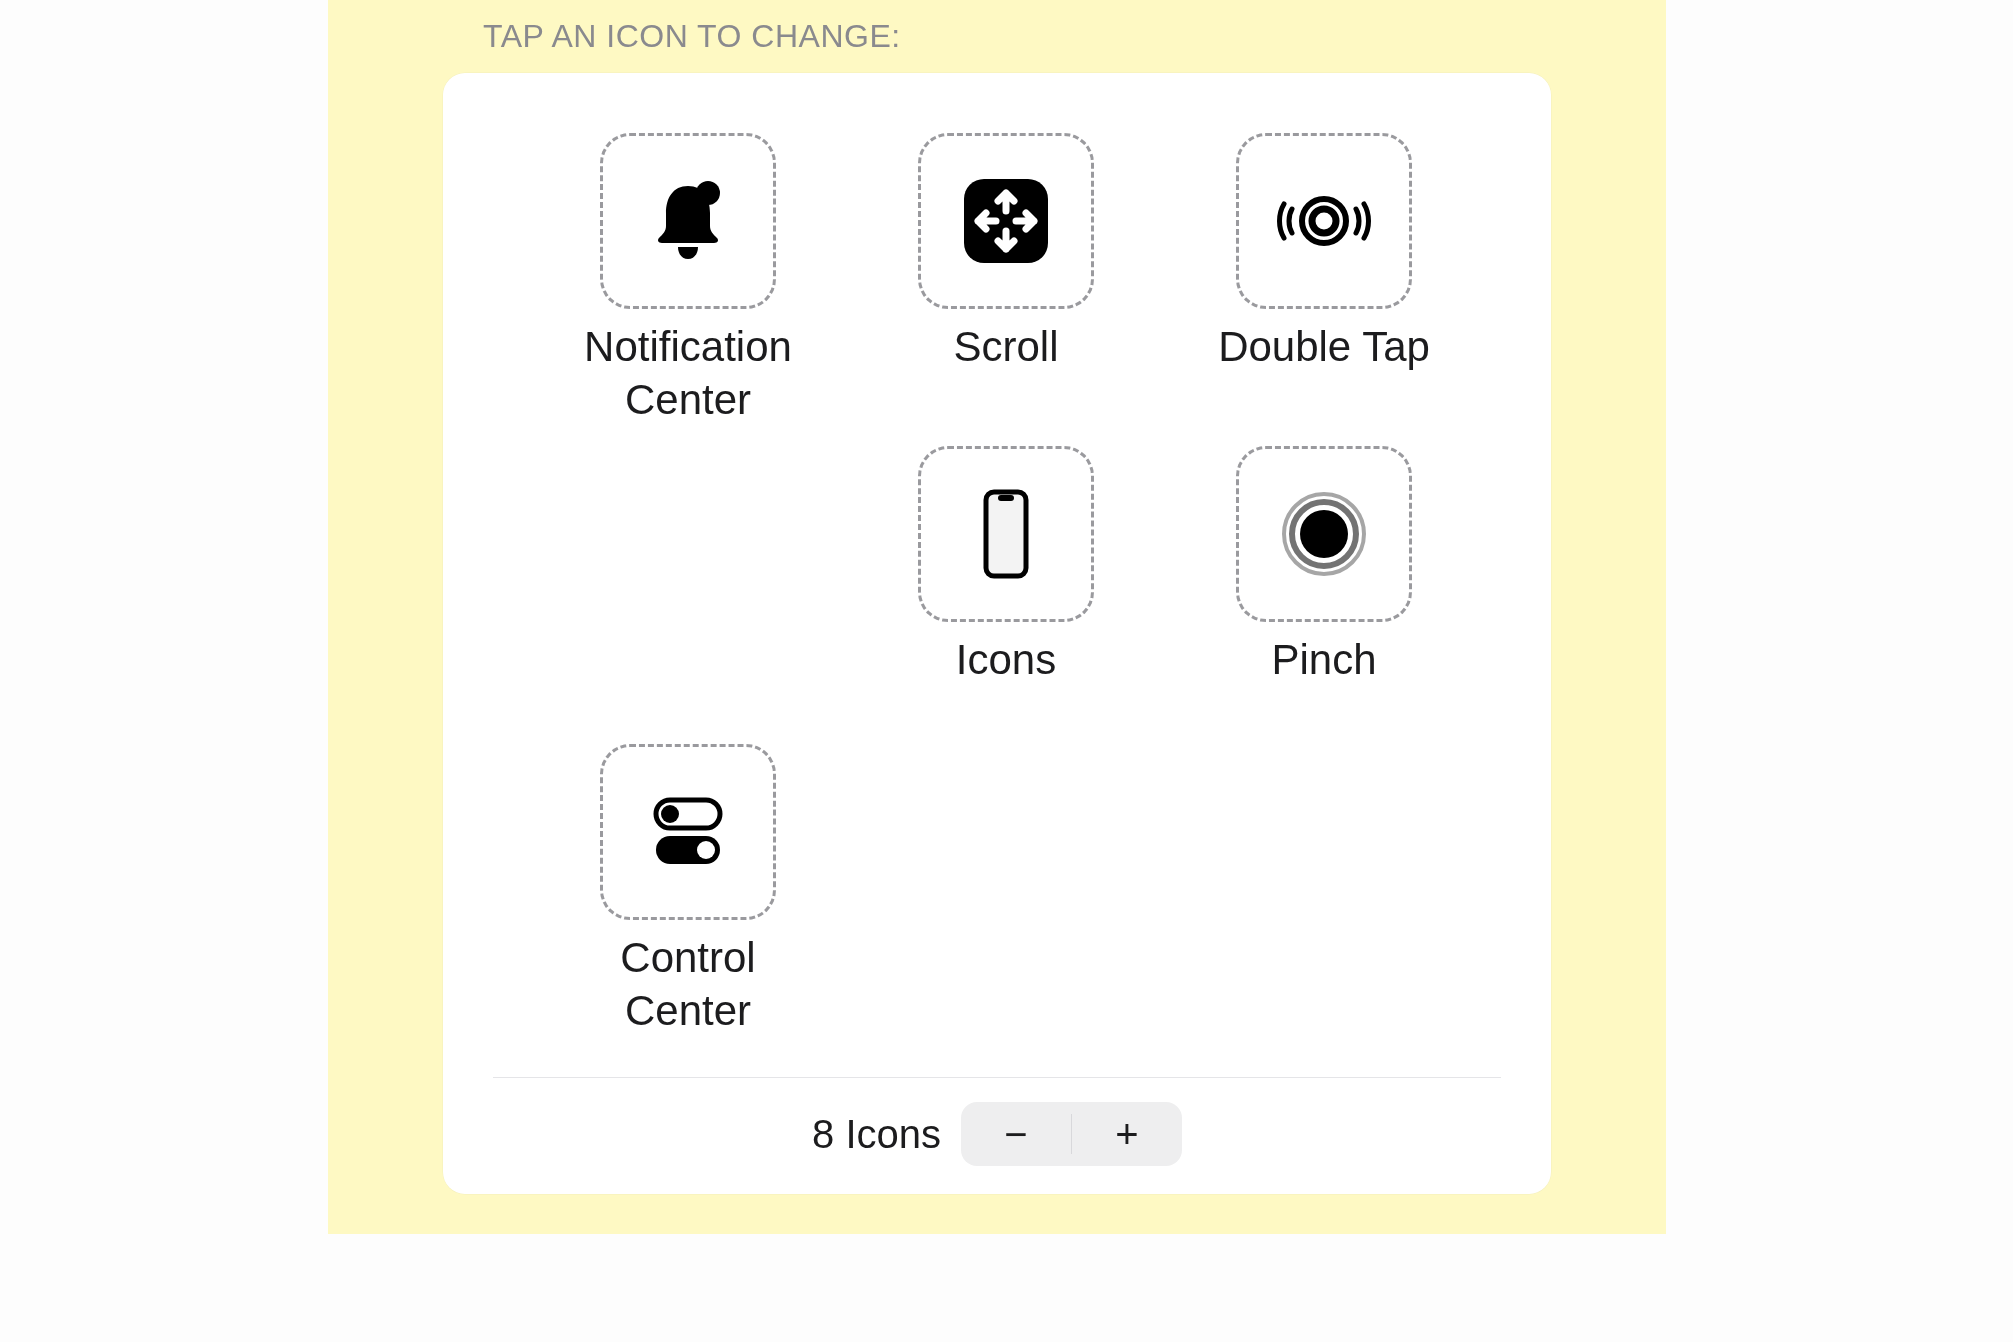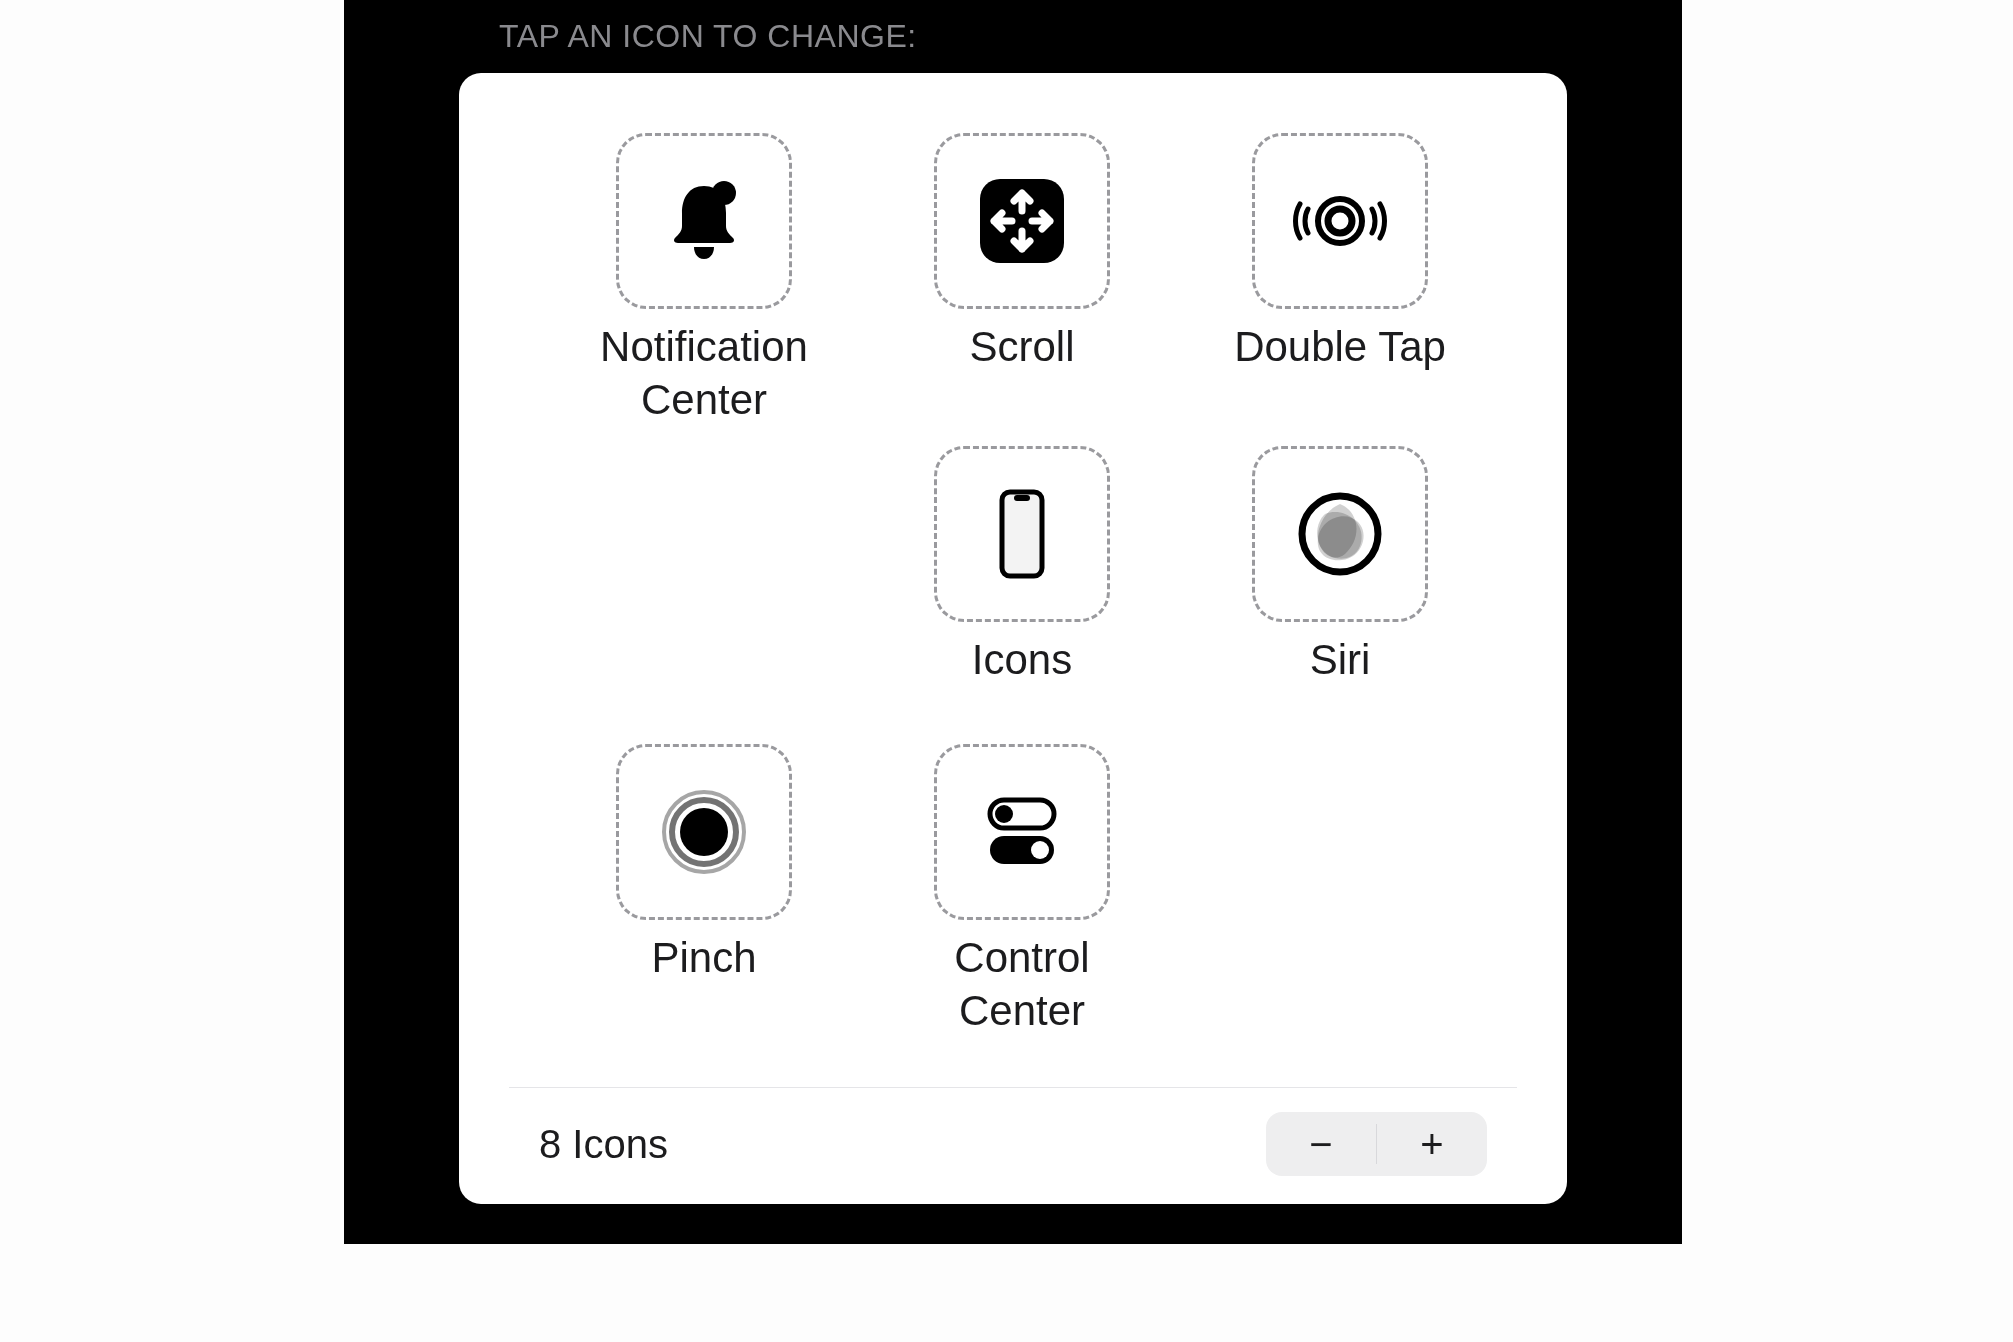--- a/index.html
+++ b/index.html
@@ -14,24 +14,24 @@
   }
   .outer {
     width: 2013px;
     height: 1342px;
     background: #fdfdfd;
     position: relative;
     padding: 0;
   }
   .panel-wrap {
     position: absolute;
-    left: 344px;
+    left: 328px;
     top: 0;
     width: 1338px;
-    background: #000000;
+    background: #fef9c3;
     border-radius: 0;
     padding-bottom: 40px;
   }
   .section-title {
     font-size: 32px;
     letter-spacing: 0.5px;
     color: #8a8a8e;
     padding: 18px 0 18px 155px;
     text-transform: uppercase;
   }
@@ -74,24 +74,23 @@
     font-size: 42px;
     line-height: 1.25;
     color: #1c1c1e;
     text-align: center;
     font-weight: 400;
     min-height: 90px;
     white-space: pre-line;
   }
   .footer {
     border-top: 1px solid #e5e5e8;
-    margin-top: 10px;
-    display: flex;
-    align-items: center;
-    justify-content: space-between;
+    display: flex;
+    align-items: center;
+    justify-content: center;
     padding: 24px 30px 28px 30px;
     gap: 20px;
   }
   .count-label {
     font-size: 40px;
     color: #1c1c1e;
     font-weight: 400;
   }
   .stepper {
     display: flex;
@@ -192,33 +191,20 @@
             <span class="glyph">
               <svg viewBox="0 0 100 100">
                 <rect x="30" y="8" width="40" height="84" rx="8" fill="#f3f3f3" stroke="#000" stroke-width="5"></rect>
                 <rect x="42" y="11" width="16" height="6" rx="3" fill="#000"></rect>
               </svg>
             </span>
           </div>
           <div class="label">Icons</div>
         </div>
 
-        <div class="slot">
-          <div class="tile">
-            <span class="glyph">
-              <svg viewBox="0 0 100 100">
-                <circle cx="50" cy="50" r="38" fill="#fff" stroke="#000" stroke-width="7"></circle>
-                <path d="M50 20 C70 28 72 55 55 70 C40 82 22 62 30 42 C35 28 45 22 50 20 Z" fill="#000" opacity="0.18"></path>
-                <path d="M35 30 C55 22 78 40 70 62 C64 78 40 80 30 62 C24 50 28 36 35 30 Z" fill="#000" opacity="0.18"></path>
-                <path d="M28 55 C30 35 55 25 68 38 C80 50 72 74 52 76 C36 78 26 68 28 55 Z" fill="#000" opacity="0.18"></path>
-              </svg>
-            </span>
-          </div>
-          <div class="label">Siri</div>
-        </div>
 
         <div class="slot">
           <div class="tile">
             <span class="glyph">
               <svg viewBox="0 0 100 100">
                 <circle cx="50" cy="50" r="40" fill="none" stroke="#000" stroke-width="4" opacity="0.35"></circle>
                 <circle cx="50" cy="50" r="32" fill="none" stroke="#000" stroke-width="6" opacity="0.55"></circle>
                 <circle cx="50" cy="50" r="24" fill="#000"></circle>
               </svg>
             </span>

